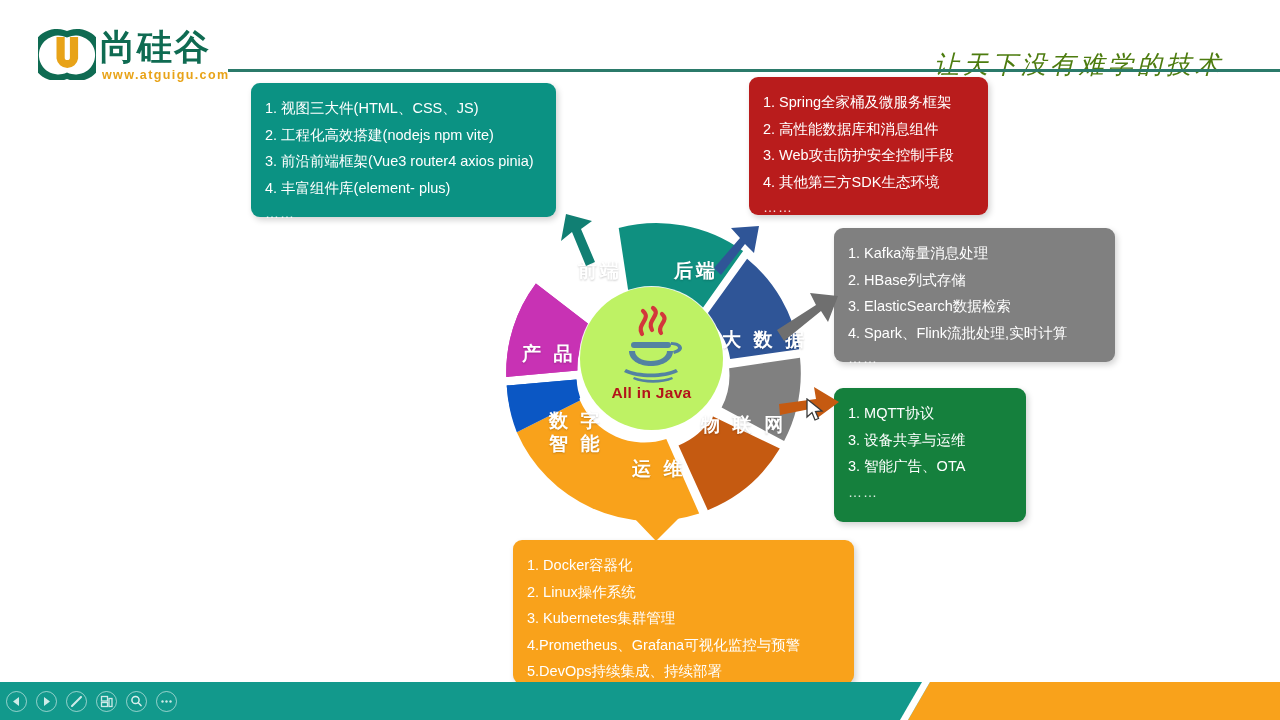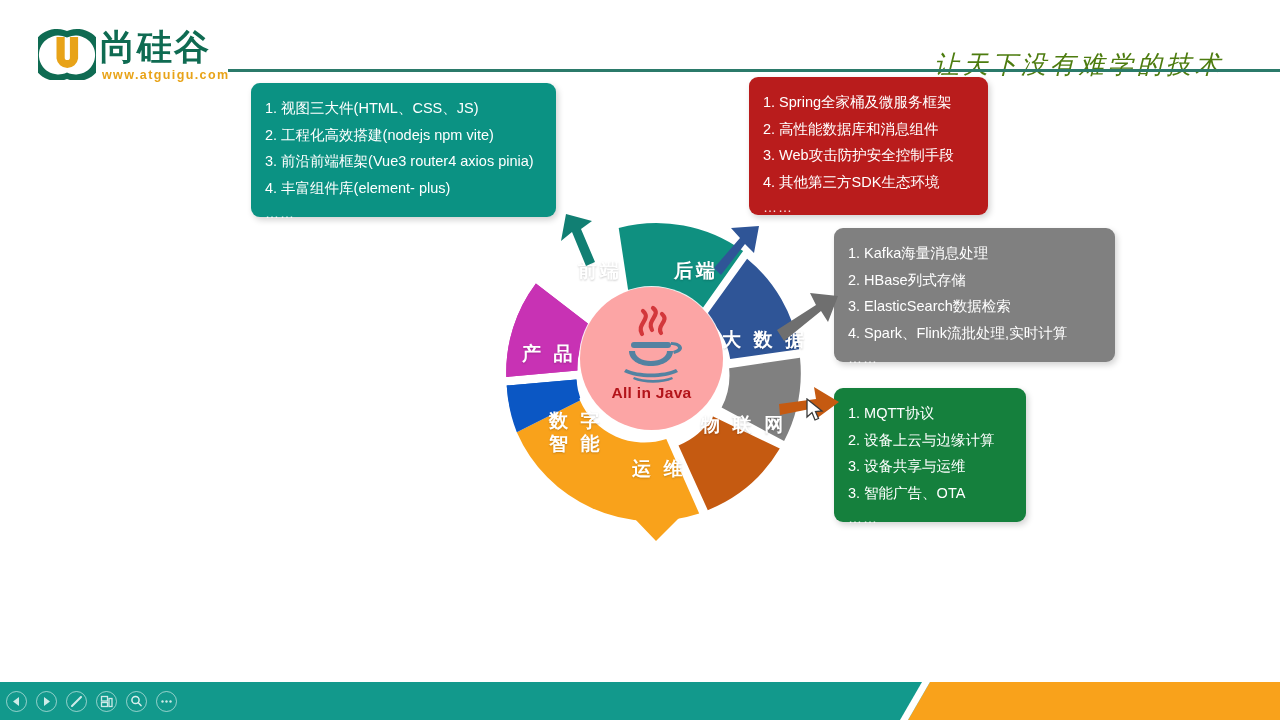--- a/index.html
+++ b/index.html
@@ -40,21 +40,21 @@
 
   
   #donut { position:absolute; left:492px; top:222px; width:320px; height:300px; }
   .seg-label { position:absolute; color:#ffffff; font-size:19px; font-weight:bold;
                letter-spacing:3px; white-space:nowrap; text-shadow:0 1px 2px rgba(0,0,0,.20);
                font-family:"DejaVu Sans","Liberation Sans",sans-serif; }
   .seg-label.two { line-height:23px; letter-spacing:3px; text-align:center; }
 
   
   #hub { position:absolute; left:580px; top:287px; width:143px; height:143px;
-         background:#fca5a5; border-radius:50%; z-index:6;
+         background:#bef264; border-radius:50%; z-index:6;
          box-shadow: 0 0 0 1px rgba(255,255,255,.9); }
   #hub .javatxt { position:absolute; left:0; right:0; top:97px; text-align:center;
                   color:#b3141a; font-size:15.5px; font-weight:bold; letter-spacing:.3px; }
 
   
   #arrows { position:absolute; left:0; top:0; width:1280px; height:720px; z-index:4;
             pointer-events:none; }
 
   
   #footer { position:absolute; left:0; top:682px; width:1280px; height:38px; overflow:hidden; }
@@ -183,26 +183,32 @@
   <div class="box" id="box-bigdata">
     <div class="ln">1. Kafka海量消息处理</div>
     <div class="ln">2. HBase列式存储</div>
     <div class="ln">3. ElasticSearch数据检索</div>
     <div class="ln">4. Spark、Flink流批处理,实时计算</div>
     <div class="dots">……</div>
   </div>
 
   <div class="box" id="box-iot">
     <div class="ln">1. MQTT协议</div>
-    <div class="ln">2. 设备上云与边缘计算</div>
     <div class="ln">3. 设备共享与运维</div>
     <div class="ln">3. 智能广告、OTA</div>
     <div class="dots">……</div>
   </div>
 
+  <div class="box" id="box-devops">
+    <div class="ln">1. Docker容器化</div>
+    <div class="ln">2. Linux操作系统</div>
+    <div class="ln">3. Kubernetes集群管理</div>
+    <div class="ln">4.Prometheus、Grafana可视化监控与预警</div>
+    <div class="ln">5.DevOps持续集成、持续部署</div>
+  </div>
 
   <svg id="cursor" viewBox="0 0 18 24">
     <path d="M1 1 L1 19 L6 14.5 L9 22 L12.5 20.5 L9.5 13.5 L16 13 Z" fill="#ffffff" stroke="#3a3a3a" stroke-width="1.3"></path>
   </svg>
 
   <div id="footer">
     <div class="teal"></div>
     <div class="orange"></div>
     <div class="white-slash"></div>
 

